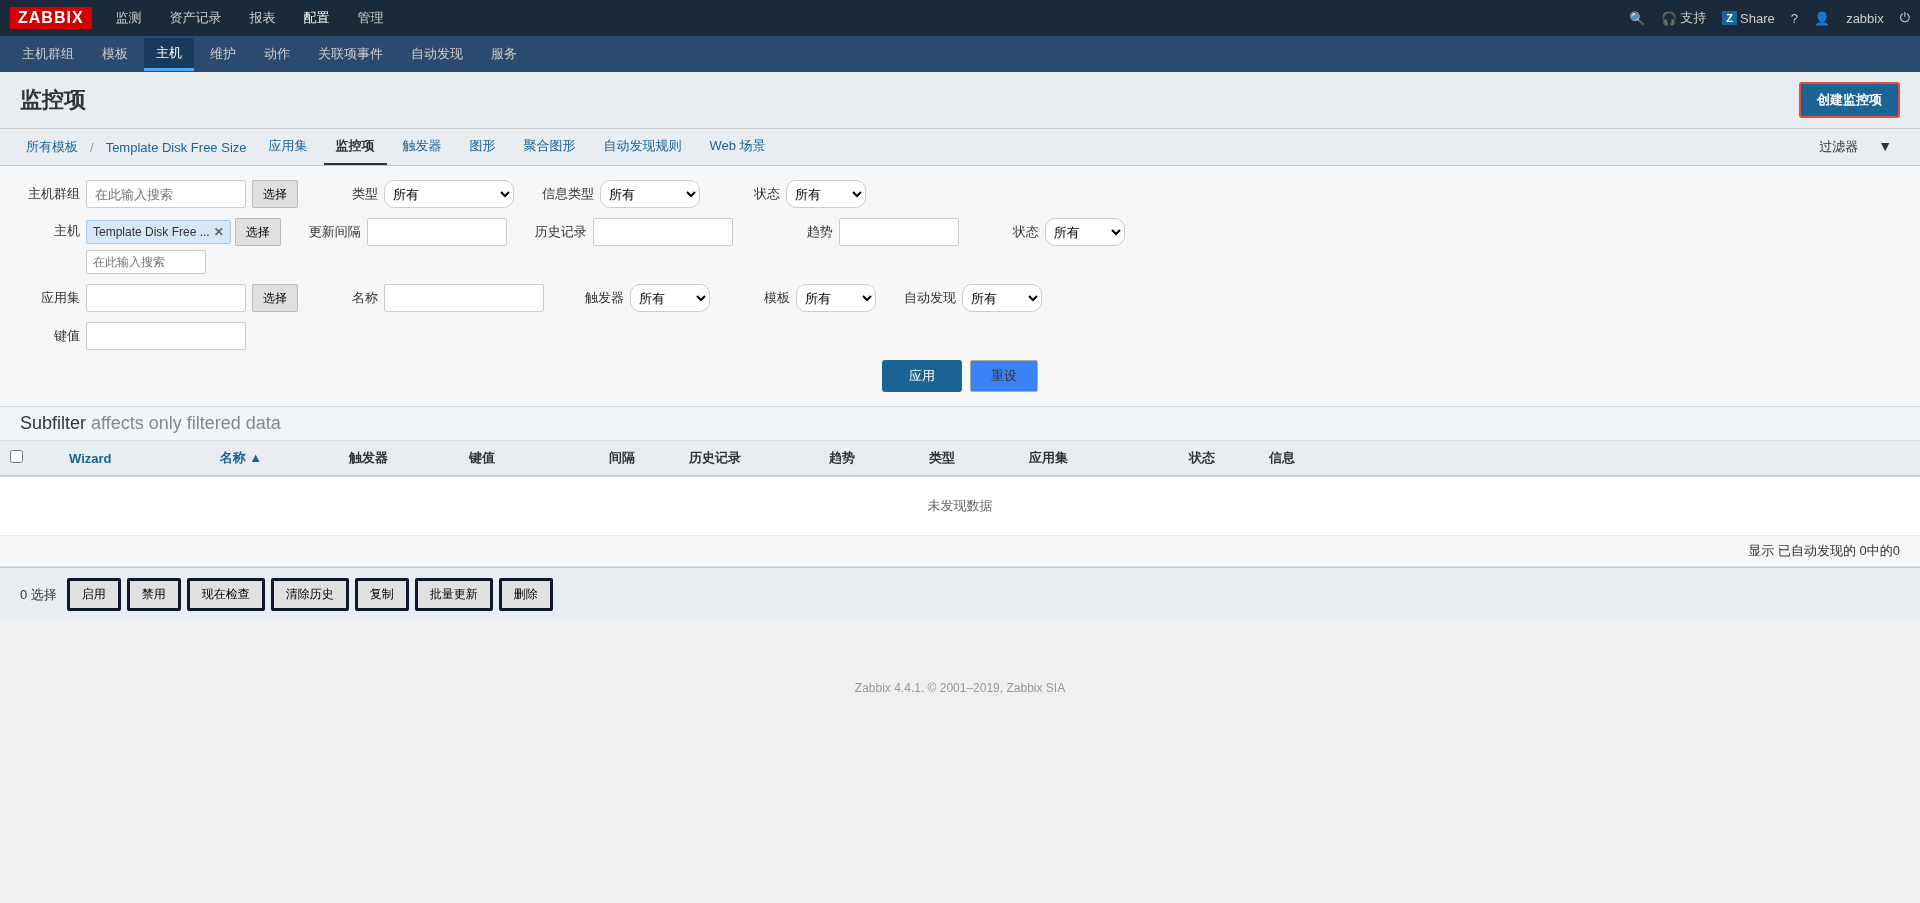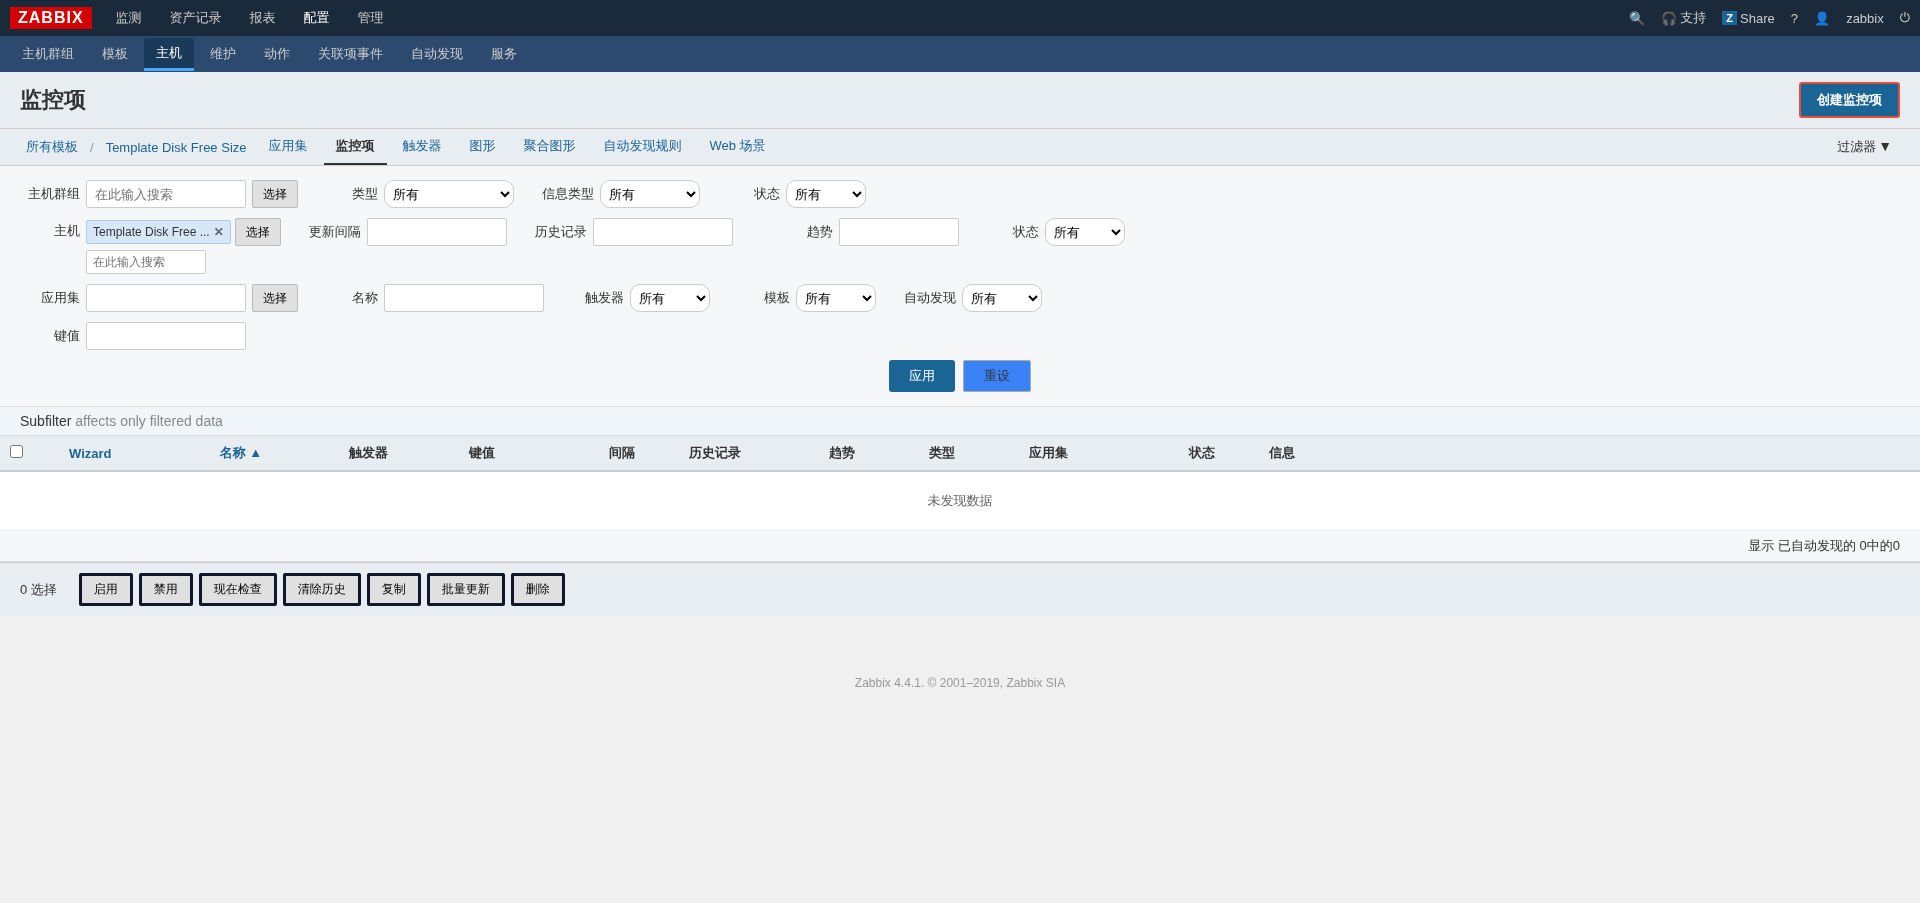--- a/index.html
+++ b/index.html
@@ -117,21 +117,21 @@
       border-bottom: 2px solid transparent;
     }
     .tab-item.active {
       color: #333;
       border-bottom: 2px solid #333;
       font-weight: bold;
     }
     .filter-btn {
       display: flex;
       align-items: flex-start;
-      gap: 2px;
+      gap: 20px;
       cursor: pointer;
       color: #333;
       font-size: 13px;
       padding: 4px 8px;
     }
 
     
     .filter-section {
       background: #f5f7f9;
       padding: 14px 20px;
@@ -218,40 +218,40 @@
     .filter-actions {
       display: flex;
       justify-content: center;
       gap: 8px;
       margin-top: 8px;
     }
     .apply-btn {
       background: #1a6496;
       color: white;
       border: none;
-      padding: 6px 20px;
+      padding: 6px 27px;
       cursor: pointer;
       font-size: 13px;
       border-radius: 3px;
     }
     .reset-btn {
       background: #3b82f6;
       color: #333;
       border: 1px solid #aaa;
       padding: 6px 20px;
       cursor: pointer;
       font-size: 13px;
       border-radius: 2px;
     }
 
     
     .subfilter-bar {
       background: #f0f5fa;
       padding: 6px 20px;
-      font-size: 14px;
+      font-size: 18px;
       border-bottom: 1px solid #ddd;
     }
     .subfilter-bar .affects { color: #888; }
 
     
     .table-section {
       background: white;
       margin: 0;
     }
     .table-header {
@@ -306,21 +306,21 @@
       background: #e8edf2;
       padding: 10px 20px;
       display: flex;
       align-items: center;
       gap: 6px;
       border-top: 1px solid #ccc;
     }
     .selected-count {
       font-size: 13px;
       color: #333;
-      margin-right: 16px;
+      margin-right: 4px;
     }
     .action-btn {
       background: #e0e0e0;
       border: 3px solid #0f172a;
       padding: 5px 12px;
       font-size: 12px;
       cursor: pointer;
       border-radius: 2px;
     }
 

